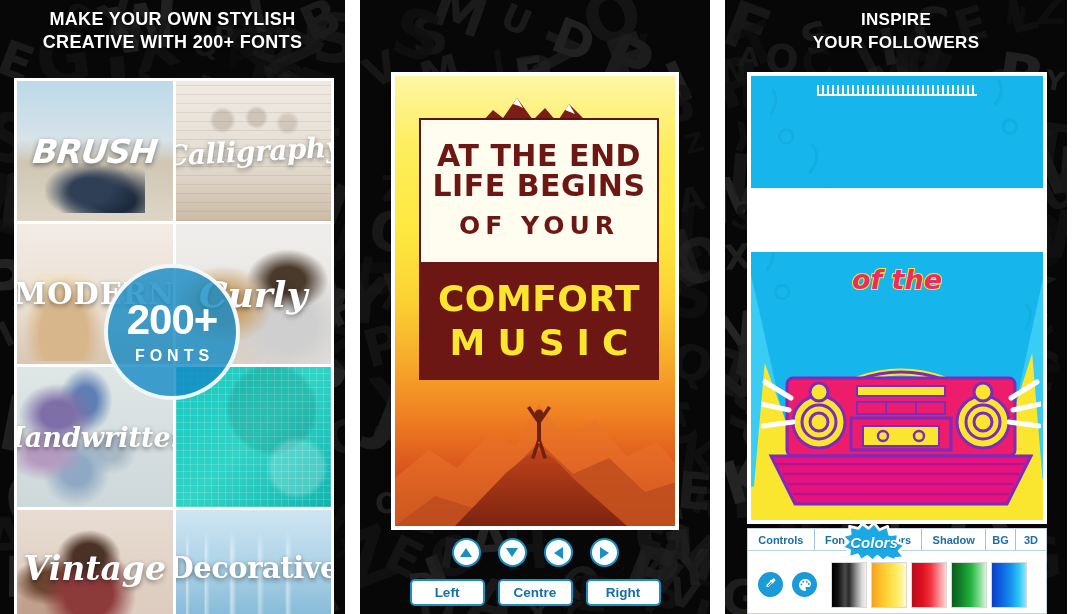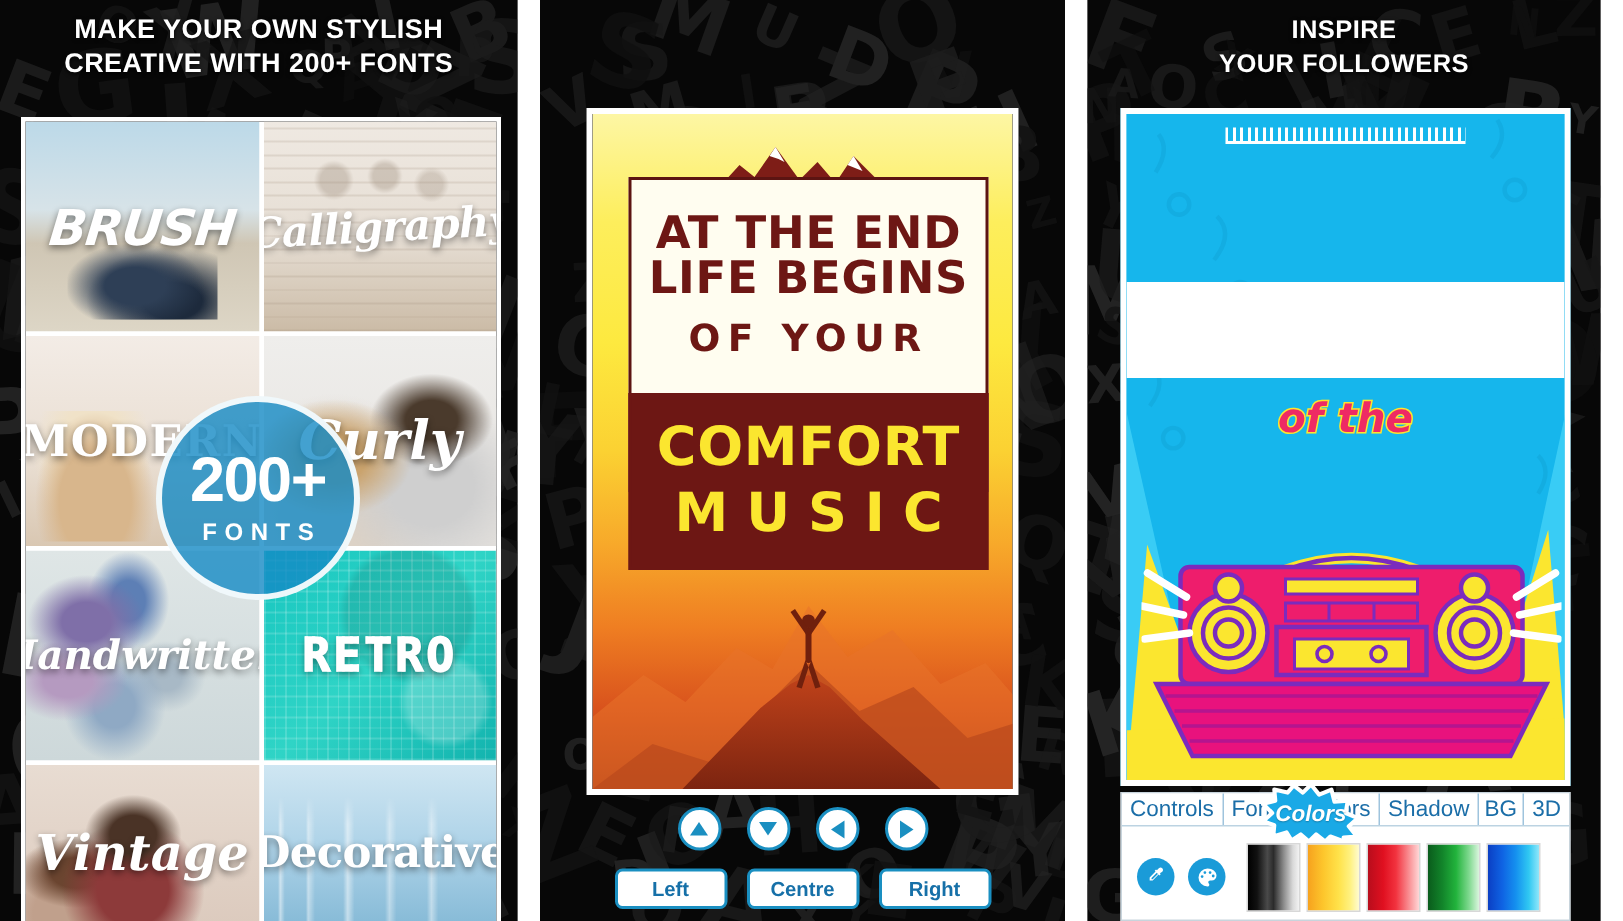--- a/index.html
+++ b/index.html
@@ -318,21 +318,21 @@
     background: #ffffff; z-index: 4;
     border: 1px solid #c8d4dc;
   }
   .tabs {
     display: flex; height: 22px; border-bottom: 1px solid #bcd3e2;
     background: #ffffff;
   }
   .tab {
     flex: 1 1 auto;
     display: flex; align-items: center; justify-content: center;
-    font-size: 15px; font-weight: 400; color: #1b6ea8;
+    font-size: 11px; font-weight: 700; color: #1b6ea8;
     border-right: 1px solid #9fc4dd;
     white-space: nowrap;
   }
   .tab:last-child { border-right: none; }
   .tab-bg, .tab-3d { flex: 0 0 30px; }
   .starburst {
     position: absolute; left: 92px; top: -7px;
     width: 68px; height: 40px; z-index: 9;
     display: flex; align-items: center; justify-content: center;
   }
@@ -540,21 +540,20 @@
         <div class="cell">
           <div class="img ph-curly"></div>
           <div class="lbl lbl-curly">Curly</div>
         </div>
         <div class="cell">
           <div class="img ph-hand"></div>
           <div class="lbl lbl-hand">Handwritten</div>
         </div>
         <div class="cell">
           <div class="img ph-retro"></div>
-          <div class="lbl lbl-retro">RETRO</div>
         </div>
         <div class="cell">
           <div class="img ph-vintage"></div>
           <div class="lbl lbl-vintage">Vintage</div>
         </div>
         <div class="cell">
           <div class="img ph-decor"></div>
           <div class="lbl lbl-decor">Decorative</div>
         </div>
       </div>

